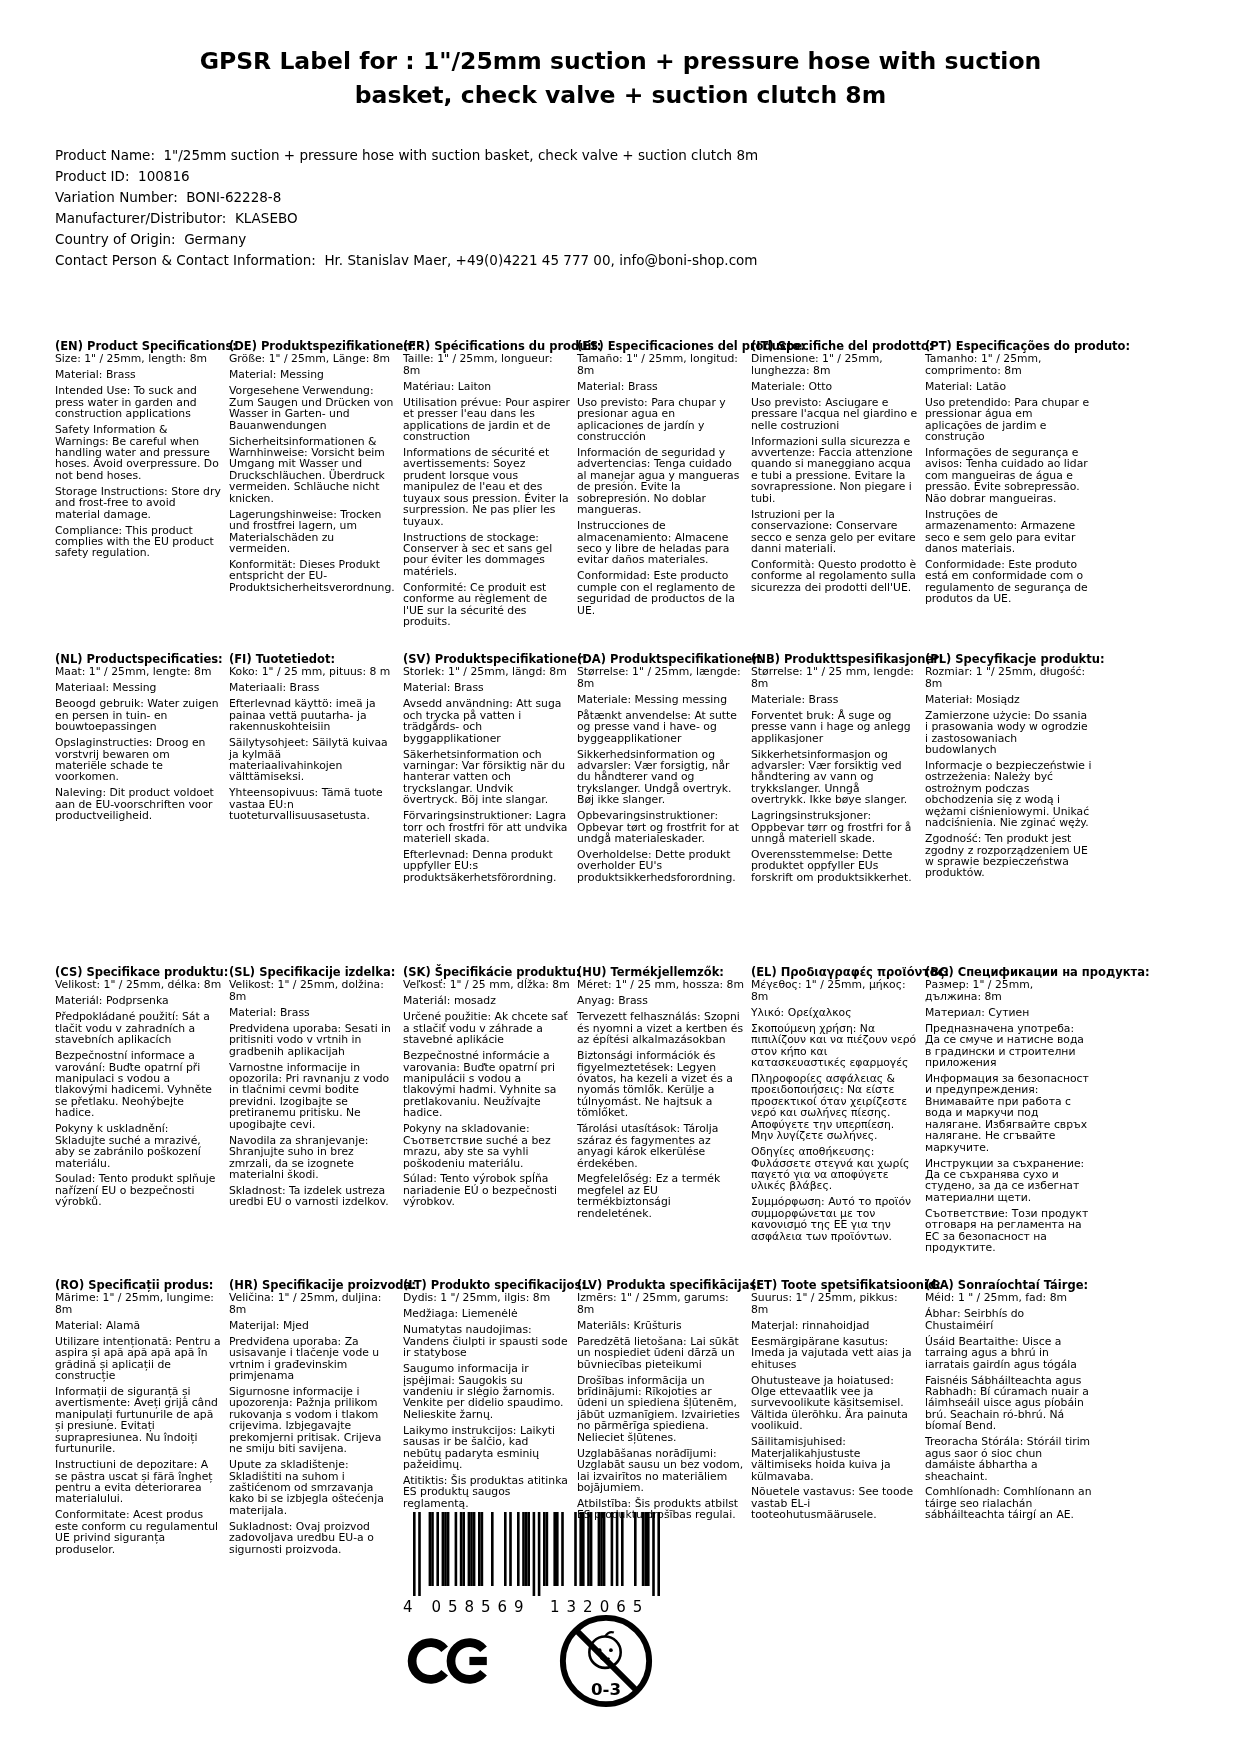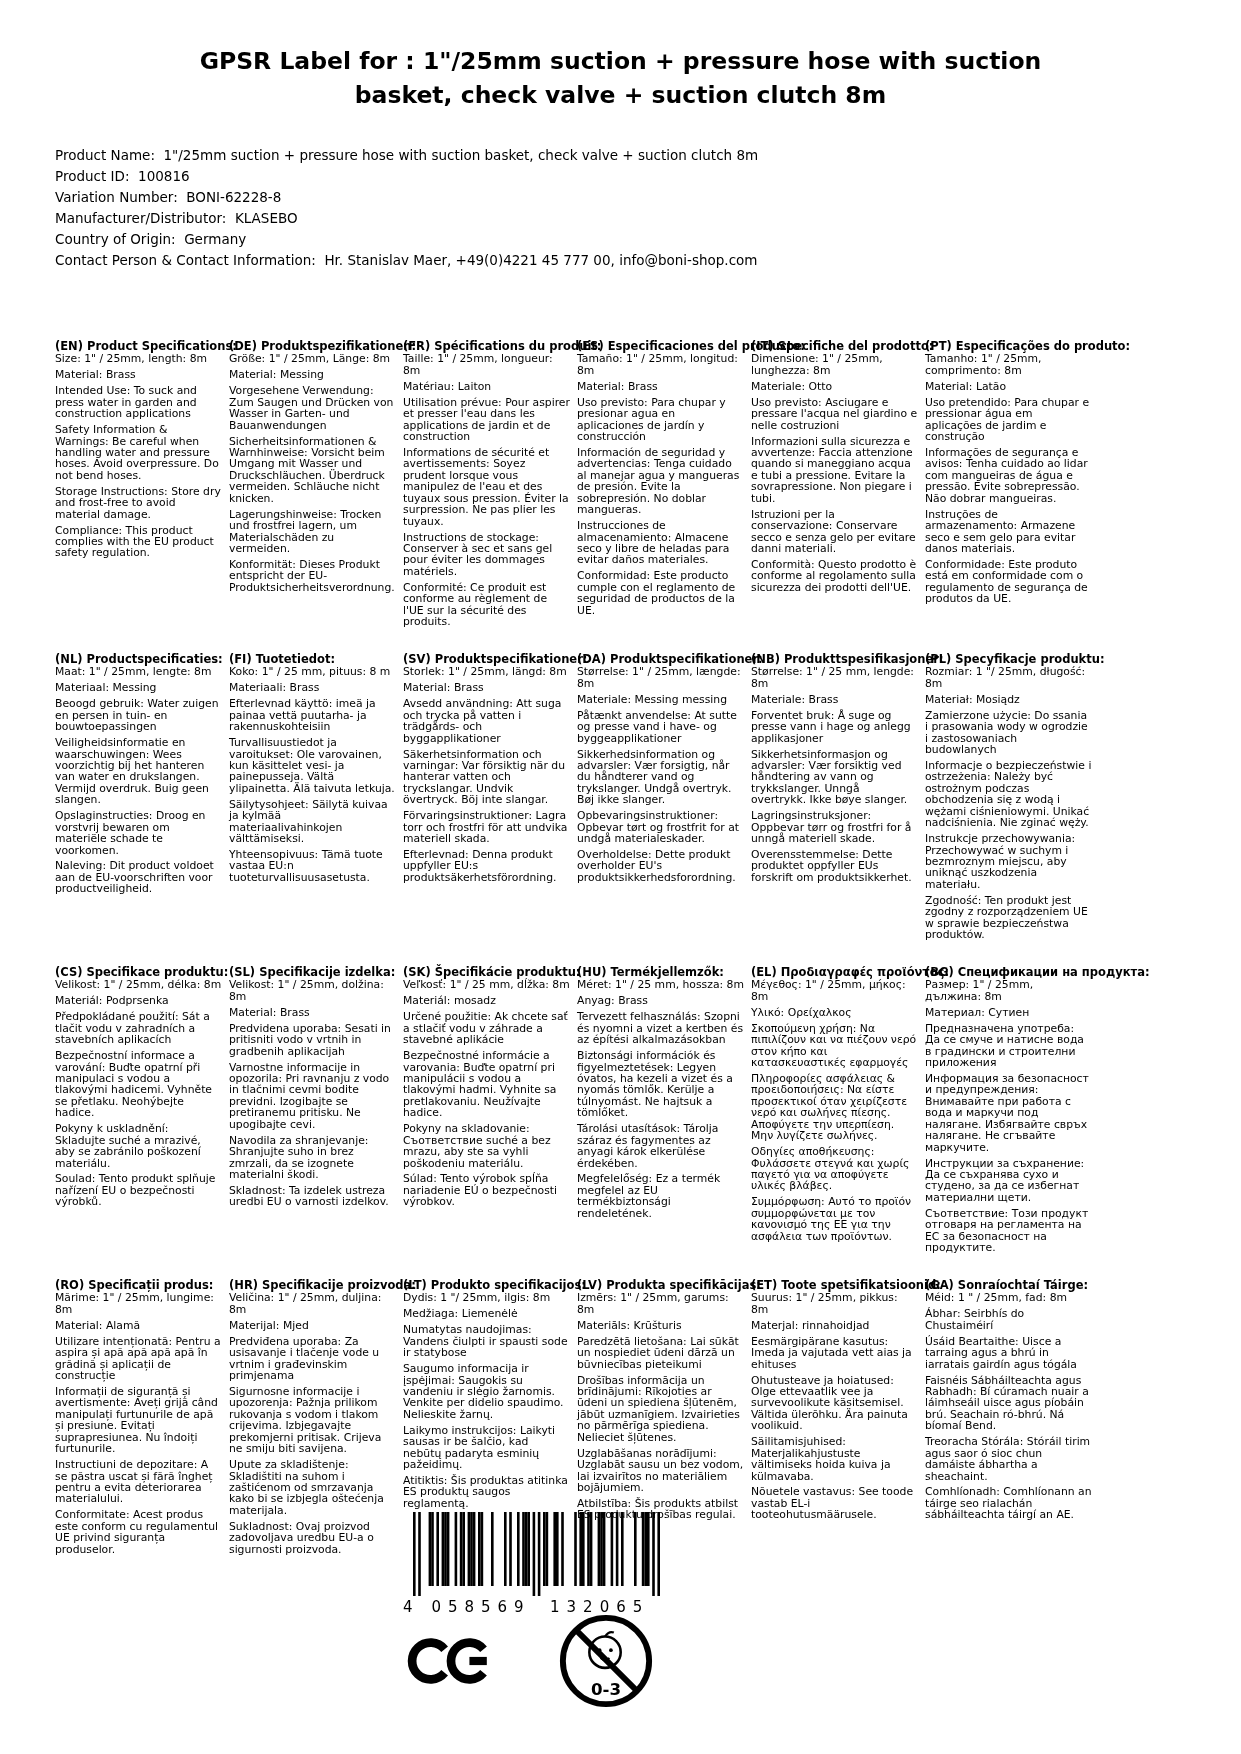--- a/index.html
+++ b/index.html
@@ -96,30 +96,28 @@
         <p class="spec-par">Uso pretendido: Para chupar e pressionar água em aplicações de jardim e construção</p>
         <p class="spec-par">Informações de segurança e avisos: Tenha cuidado ao lidar com mangueiras de água e pressão. Evite sobrepressão. Não dobrar mangueiras.</p>
         <p class="spec-par">Instruções de armazenamento: Armazene seco e sem gelo para evitar danos materiais.</p>
         <p class="spec-par">Conformidade: Este produto está em conformidade com o regulamento de segurança de produtos da UE.</p>
       </div>
       <div class="spec-cell">
         <div class="spec-heading">(NL) Productspecificaties:</div>
         <p class="spec-par first">Maat: 1" / 25mm, lengte: 8m</p>
         <p class="spec-par">Materiaal: Messing</p>
         <p class="spec-par">Beoogd gebruik: Water zuigen en persen in tuin- en bouwtoepassingen</p>
-        <p class="spec-par">Veiligheidsinformatie en waarschuwingen: Wees voorzichtig bij het hanteren van water en drukslangen. Vermijd overdruk. Buig geen slangen.</p>
         <p class="spec-par">Opslaginstructies: Droog en vorstvrij bewaren om materiële schade te voorkomen.</p>
         <p class="spec-par">Naleving: Dit product voldoet aan de EU-voorschriften voor productveiligheid.</p>
       </div>
       <div class="spec-cell">
         <div class="spec-heading">(FI) Tuotetiedot:</div>
         <p class="spec-par first">Koko: 1" / 25 mm, pituus: 8 m</p>
         <p class="spec-par">Materiaali: Brass</p>
         <p class="spec-par">Efterlevnad käyttö: imeä ja painaa vettä puutarha- ja rakennuskohteisiin</p>
-        <p class="spec-par">Turvallisuustiedot ja varoitukset: Ole varovainen, kun käsittelet vesi- ja painepusseja. Vältä ylipainetta. Älä taivuta letkuja.</p>
         <p class="spec-par">Säilytysohjeet: Säilytä kuivaa ja kylmää materiaalivahinkojen välttämiseksi.</p>
         <p class="spec-par">Yhteensopivuus: Tämä tuote vastaa EU:n tuoteturvallisuusasetusta.</p>
       </div>
       <div class="spec-cell">
         <div class="spec-heading">(SV) Produktspecifikationer:</div>
         <p class="spec-par first">Storlek: 1" / 25mm, längd: 8m</p>
         <p class="spec-par">Material: Brass</p>
         <p class="spec-par">Avsedd användning: Att suga och trycka på vatten i trädgårds- och byggapplikationer</p>
         <p class="spec-par">Säkerhetsinformation och varningar: Var försiktig när du hanterar vatten och tryckslangar. Undvik övertryck. Böj inte slangar.</p>
         <p class="spec-par">Förvaringsinstruktioner: Lagra torr och frostfri för att undvika materiell skada.</p>
@@ -142,21 +140,20 @@
         <p class="spec-par">Sikkerhetsinformasjon og advarsler: Vær forsiktig ved håndtering av vann og trykkslanger. Unngå overtrykk. Ikke bøye slanger.</p>
         <p class="spec-par">Lagringsinstruksjoner: Oppbevar tørr og frostfri for å unngå materiell skade.</p>
         <p class="spec-par">Overensstemmelse: Dette produktet oppfyller EUs forskrift om produktsikkerhet.</p>
       </div>
       <div class="spec-cell">
         <div class="spec-heading">(PL) Specyfikacje produktu:</div>
         <p class="spec-par first">Rozmiar: 1 "/ 25mm, długość: 8m</p>
         <p class="spec-par">Materiał: Mosiądz</p>
         <p class="spec-par">Zamierzone użycie: Do ssania i prasowania wody w ogrodzie i zastosowaniach budowlanych</p>
         <p class="spec-par">Informacje o bezpieczeństwie i ostrzeżenia: Należy być ostrożnym podczas obchodzenia się z wodą i wężami ciśnieniowymi. Unikać nadciśnienia. Nie zginać węży.</p>
-        <p class="spec-par">Instrukcje przechowywania: Przechowywać w suchym i bezmroznym miejscu, aby uniknąć uszkodzenia materiału.</p>
         <p class="spec-par">Zgodność: Ten produkt jest zgodny z rozporządzeniem UE w sprawie bezpieczeństwa produktów.</p>
       </div>
       <div class="spec-cell">
         <div class="spec-heading">(CS) Specifikace produktu:</div>
         <p class="spec-par first">Velikost: 1" / 25mm, délka: 8m</p>
         <p class="spec-par">Materiál: Podprsenka</p>
         <p class="spec-par">Předpokládané použití: Sát a tlačit vodu v zahradních a stavebních aplikacích</p>
         <p class="spec-par">Bezpečnostní informace a varování: Buďte opatrní při manipulaci s vodou a tlakovými hadicemi. Vyhněte se přetlaku. Neohýbejte hadice.</p>
         <p class="spec-par">Pokyny k uskladnění: Skladujte suché a mrazivé, aby se zabránilo poškození materiálu.</p>
         <p class="spec-par">Soulad: Tento produkt splňuje nařízení EU o bezpečnosti výrobků.</p>

